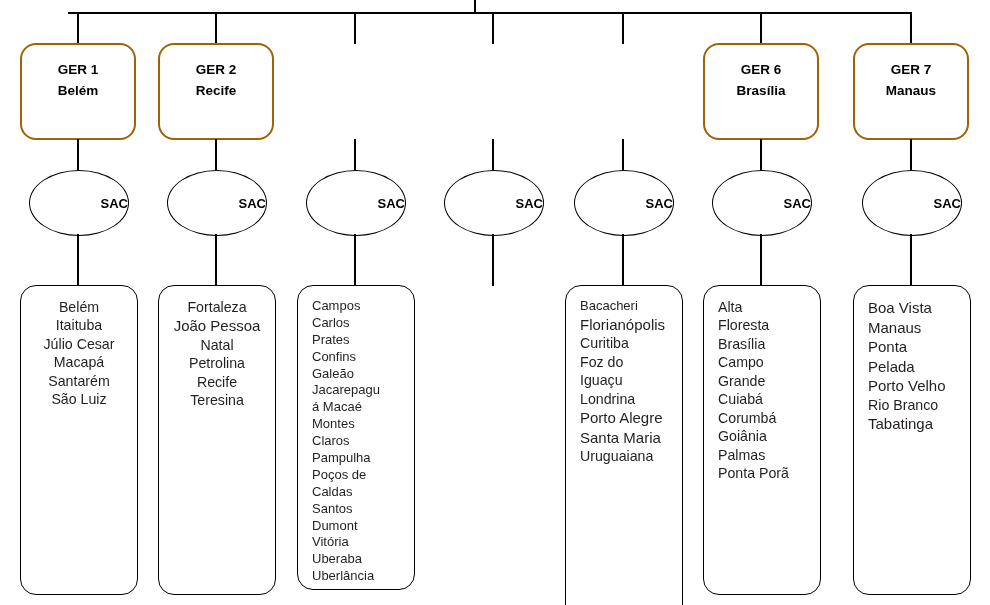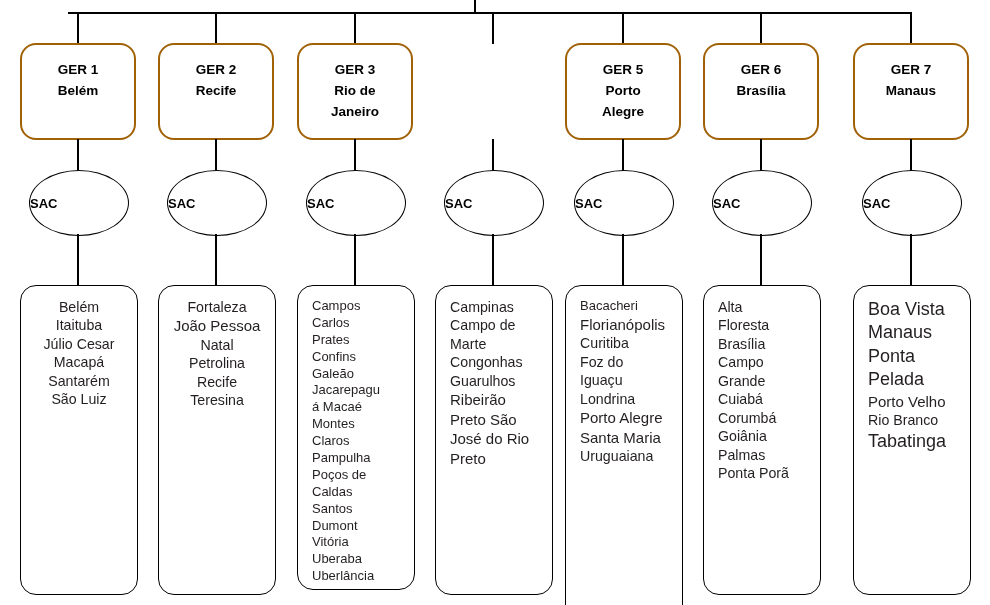--- a/index.html
+++ b/index.html
@@ -76,21 +76,21 @@
     top: 170px;
     left: 9px;
     width: 100px;
     height: 66px;
     border: 1.6px solid #000000;
     border-radius: 50%;
     box-sizing: border-box;
     background: #ffffff;
     display: flex;
     align-items: center;
-    justify-content: flex-start;
+    justify-content: flex-end;
   }
   .sac-label {
     font-weight: bold;
     font-size: 13px;
   }
 
   
   .list-box {
     position: absolute;
     top: 285px;
@@ -105,21 +105,21 @@
   .list-item {
     line-height: 1.30;
     white-space: nowrap;
     color: #231f20;
   }
   .align-center .list-item { text-align: center; }
   .align-left   .list-item { text-align: left; padding-left: 8px; }
   .fs-12 { font-size: 15px; }
   .fs-13 { font-size: 13px; }
   .fs-14 { font-size: 14.2px; }
-  .fs-16 { font-size: 18px; }
+  .fs-16 { font-size: 15px; }
 
   
   .stub-top   { position: absolute; left: 57px; width: 2px; background:#000; }
   .stub-mid   { position: absolute; left: 57px; width: 2px; background:#000; }
   .stub-bot   { position: absolute; left: 57px; width: 2px; background:#000; }
 </style>
 </head>
 <body>
 
 <div id="chart-root">
@@ -164,25 +164,20 @@
           <div class="list-item fs-14">Fortaleza</div>
           <div class="list-item fs-12">João Pessoa</div>
           <div class="list-item fs-14">Natal</div>
           <div class="list-item fs-14">Petrolina</div>
           <div class="list-item fs-14">Recife</div>
           <div class="list-item fs-14">Teresina</div>
         </div>
       </div>
       <div class="column" style="left: 297px;">
         <div class="stub-top" style="top: 12px; height: 32px;"></div>
-        <div class="ger-box">
-          <div class="ger-title">GER 3</div>
-          <div class="ger-sub">Rio de
-Janeiro</div>
-        </div>
         <div class="stub-mid" style="top: 139px; height: 34px;"></div>
         <div class="sac-ellipse">
           <span class="sac-label">SAC</span>
         </div>
         <div class="stub-bot" style="top: 234px; height: 52px;"></div>
         <div class="list-box align-left" style="height: 305px;">
           <div class="list-item fs-13">Campos</div>
           <div class="list-item fs-13">Carlos</div>
           <div class="list-item fs-13">Prates</div>
           <div class="list-item fs-13">Confins</div>
@@ -201,39 +196,23 @@
           <div class="list-item fs-13">Uberlância</div>
         </div>
       </div>
       <div class="column" style="left: 435px;">
         <div class="stub-top" style="top: 12px; height: 32px;"></div>
         <div class="stub-mid" style="top: 139px; height: 34px;"></div>
         <div class="sac-ellipse">
           <span class="sac-label">SAC</span>
         </div>
         <div class="stub-bot" style="top: 234px; height: 52px;"></div>
-        <div class="list-box align-left" style="height: 310px;">
-          <div class="list-item fs-14">Campinas</div>
-          <div class="list-item fs-14">Campo de</div>
-          <div class="list-item fs-14">Marte</div>
-          <div class="list-item fs-14">Congonhas</div>
-          <div class="list-item fs-14">Guarulhos</div>
-          <div class="list-item fs-12">Ribeirão</div>
-          <div class="list-item fs-12">Preto São</div>
-          <div class="list-item fs-12">José do Rio</div>
-          <div class="list-item fs-12">Preto</div>
-        </div>
       </div>
       <div class="column" style="left: 565px;">
         <div class="stub-top" style="top: 12px; height: 32px;"></div>
-        <div class="ger-box">
-          <div class="ger-title">GER 5</div>
-          <div class="ger-sub">Porto
-Alegre</div>
-        </div>
         <div class="stub-mid" style="top: 139px; height: 34px;"></div>
         <div class="sac-ellipse">
           <span class="sac-label">SAC</span>
         </div>
         <div class="stub-bot" style="top: 234px; height: 52px;"></div>
         <div class="list-box align-left" style="height: 384px;">
           <div class="list-item fs-13">Bacacheri</div>
           <div class="list-item fs-12">Florianópolis</div>
           <div class="list-item fs-14">Curitiba</div>
           <div class="list-item fs-14">Foz do</div>

